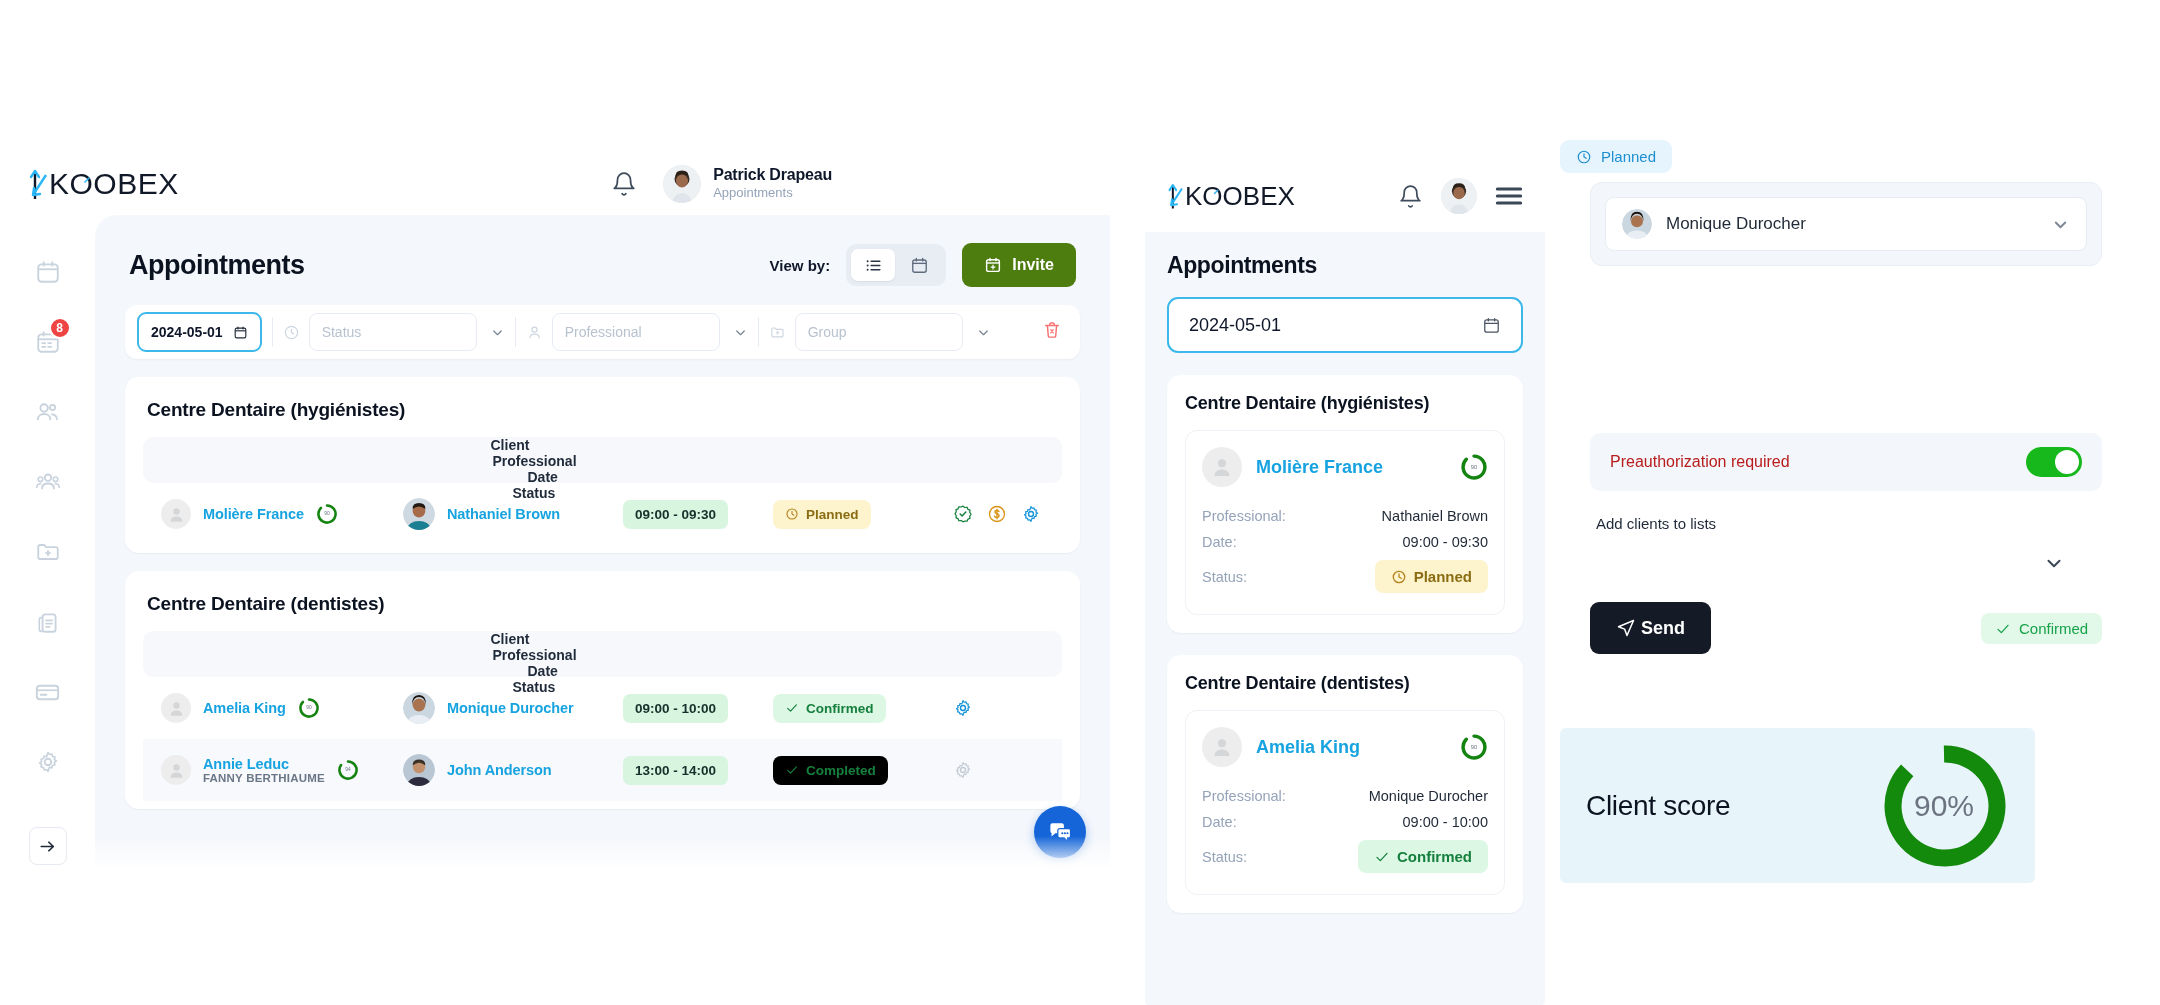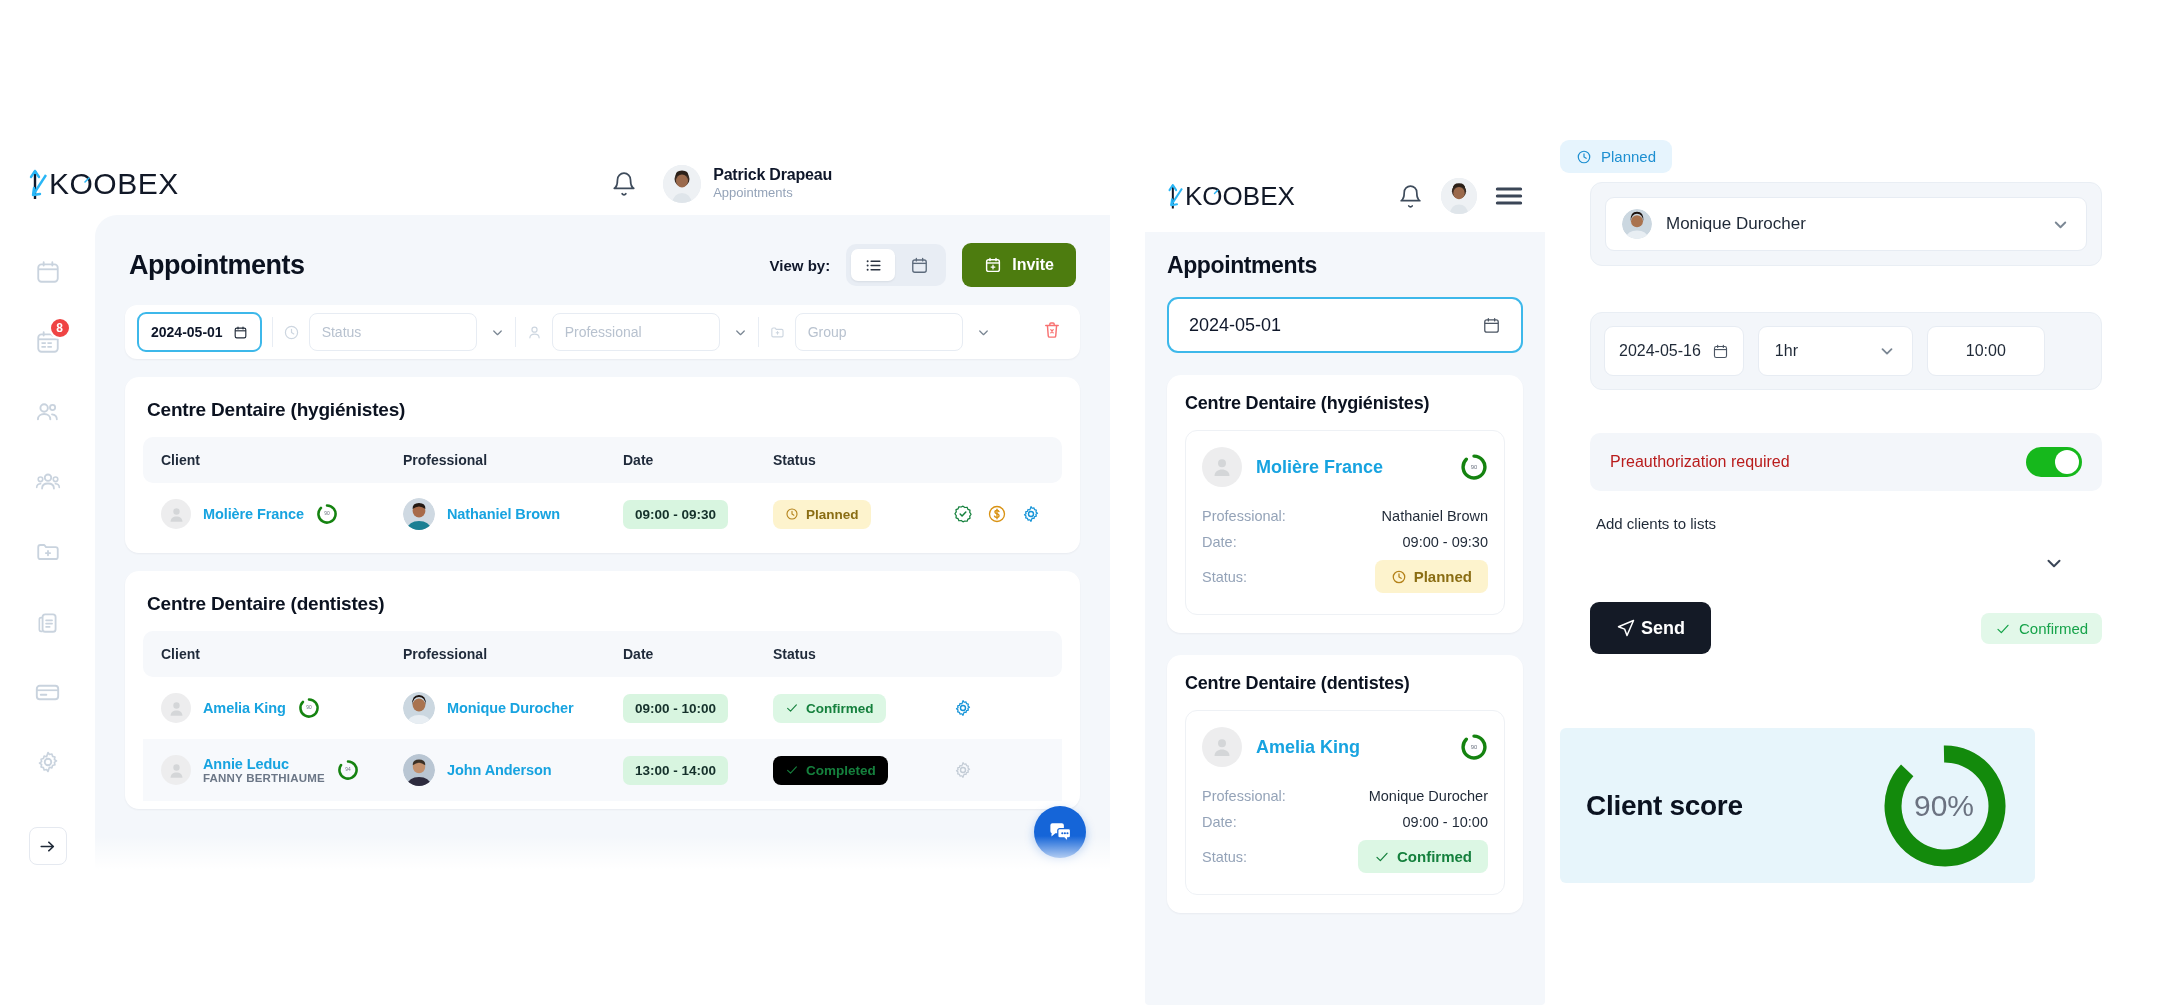--- a/index.html
+++ b/index.html
@@ -43,21 +43,21 @@
   .filterbar { background:#fff; border-radius: 12px; height: 54px; display:flex; align-items:center; padding: 0 12px; gap: 0; box-shadow: 0 1px 2px rgba(16,24,40,.05); }
   .f-date { border: 2px solid #3db8ea; border-radius: 9px; height: 40px; display:flex; align-items:center; gap: 10px; padding: 0 12px; font-size:14px; font-weight:700; color:#0f172a; }
   .f-div { width:1px; height: 30px; background:#e8edf4; margin: 0 10px; }
   .f-group { display:flex; align-items:center; gap: 9px; }
   .f-sel { height: 38px; border: 1px solid #e7ecf3; border-radius: 8px; width: 168px; display:flex; align-items:center; padding: 0 12px; font-size: 14px; color:#b8c2cf; }
   .f-caret { color:#7b8794; font-size: 15px; margin-left: 4px;}
   .f-trash { margin-left:auto; margin-right: 6px; }
 
   .card { background:#fff; border-radius: 14px; margin-top: 18px; padding: 18px 18px 8px 18px; box-shadow: 0 1px 2px rgba(16,24,40,.05); }
   .card-title { font-size: 19px; font-weight: 800; color:#0b1220; padding: 4px 4px 16px 4px; letter-spacing:-.2px; }
-  .thead { display:flex; background:#f6f8fb; border-radius: 10px; height: 46px; align-items:center; }
+  .thead { display:flex; background:#f6f8fb; border-radius: 10px; height: 46px; align-items:center;flex-direction:column; }
   .th { font-size: 14px; font-weight: 700; color:#1f2a3a; }
   .c1 { width: 260px; padding-left: 18px; }
   .c2 { width: 220px; }
   .c3 { width: 150px; }
   .c4 { width: 180px; }
   .c5 { flex:1; }
   .trow { display:flex; align-items:center; height: 62px; }
   .trow.alt { background:#f7f9fc; }
   .cell { display:flex; align-items:center; }
   .cli { display:flex; align-items:center; gap: 12px; }
@@ -107,21 +107,21 @@
   .preauth { position:absolute; left: 30px; top: 293px; width: 512px; background:#f3f6fa; border-radius: 10px; height: 58px; display:flex; align-items:center; justify-content:space-between; padding: 0 20px; }
   .preauth-lbl { font-size: 16px; color:#b91c1c; }
   .toggle { width: 56px; height: 30px; border-radius: 15px; background:#16b81c; position:relative; cursor:pointer; }
   .toggle-knob { position:absolute; right: 3px; top: 3px; width: 24px; height: 24px; border-radius:50%; background:#fff; }
   .lists-lbl { position:absolute; left: 36px; top: 375px; font-size: 15px; color:#1f2937; }
   .lists-sel { position:absolute; left: 30px; top: 400px; width: 436px; height: 46px; background:#fff; border:1px solid #e7ecf3; border-radius: 9px; display:flex; align-items:center; padding: 0 18px; font-size: 16px; color:#c3cbd6; }
   .lists-caret { position:absolute; left: 483px; top: 412px; }
   .send-btn { position:absolute; left: 30px; top: 462px; background:#141a26; color:#fff; border-radius: 9px; height: 52px; padding: 0 26px; display:flex; align-items:center; gap: 5px; font-size: 18px; font-weight:700; cursor:pointer; }
   .conf-chip { position:absolute; left: 421px; top: 473px; background:#e2f8e9; color:#16a34a; border-radius: 8px; padding: 7px 14px; display:inline-flex; align-items:center; gap: 8px; font-size: 15px; }
   .score-card { position:absolute; left: 0px; top: 588px; width: 475px; height: 155px; background:#e7f5fb; border-radius: 6px; display:flex; align-items:center; padding: 0 26px; }
-  .score-lbl { font-size: 28px; font-weight: 700; color:#0b1220; letter-spacing:-.3px; }
+  .score-lbl { font-size: 28px; font-weight: 400; color:#0b1220; letter-spacing:-.3px; }
   .score-gauge { margin-left: auto; position:relative; width: 130px; height: 130px; display:flex; align-items:center; justify-content:center; }
   .score-val { position:absolute; font-size: 30px; color:#6b7280; font-weight: 400; }
 </style>
 </head>
 <body>
 
 <div class="stage">
 
   <div class="desktop">
 
@@ -657,39 +657,20 @@
             <path d="M9.2 13 q1-8 6.8-8 q5.8 0 6.8 8 q.6-10-6.8-10 q-7.4 0-6.8 10z" fill="#1c1310"></path>
           </svg>
         </div>
         <span class="sel-prof-name">Monique Durocher</span>
         <svg width="19" height="19" viewBox="0 0 24 24" fill="none">
             <path d="M6 9.5l6 6 6-6" stroke="#7b8794" stroke-width="2.4" stroke-linecap="round" stroke-linejoin="round"></path>
           </svg>
       </div>
     </div>
 
-    <div class="row-box">
-      <div class="rb-date">
-        <span>2024-05-16</span>
-        <svg width="17" height="17" viewBox="0 0 24 24" fill="none">
-          <rect x="3.5" y="5" width="17" height="15.5" rx="2.6" stroke="#4b5563" stroke-width="1.6"></rect>
-          <path d="M3.5 9.3h17" stroke="#4b5563" stroke-width="1.6"></path>
-          <path d="M8 3.2v3M16 3.2v3" stroke="#4b5563" stroke-width="1.6" stroke-linecap="round"></path>
-        </svg>
-      </div>
-      <div class="rb-dur">
-        <span>1hr</span>
-        <svg width="18" height="18" viewBox="0 0 24 24" fill="none">
-            <path d="M6 9.5l6 6 6-6" stroke="#7b8794" stroke-width="2.4" stroke-linecap="round" stroke-linejoin="round"></path>
-          </svg>
-      </div>
-      <div class="rb-time">
-        <span>10:00</span>
-      </div>
-    </div>
 
     <div class="preauth">
       <span class="preauth-lbl">Preauthorization required</span>
       <div class="toggle">
         <div class="toggle-knob"></div>
       </div>
     </div>
 
     <div class="lists-lbl">Add clients to lists</div>
     <svg class="lists-caret" width="22" height="22" viewBox="0 0 24 24" fill="none">

